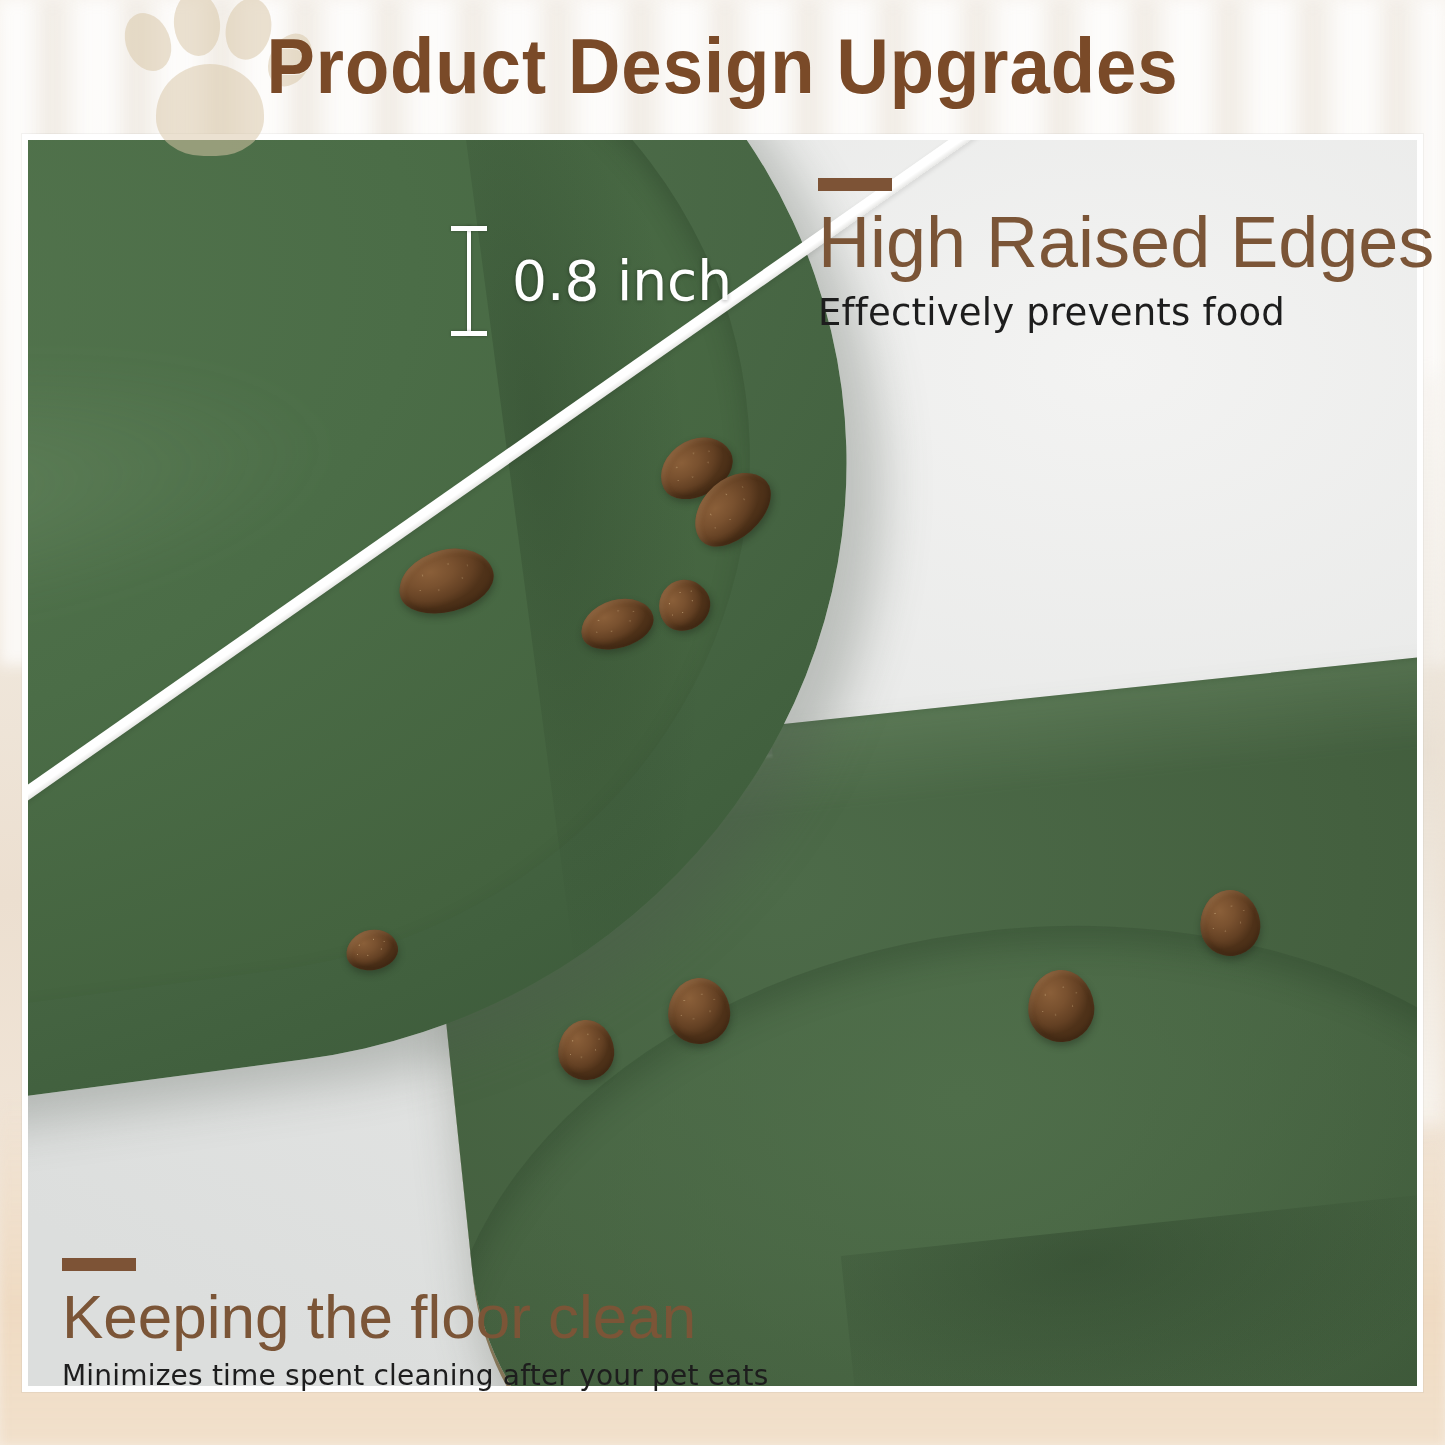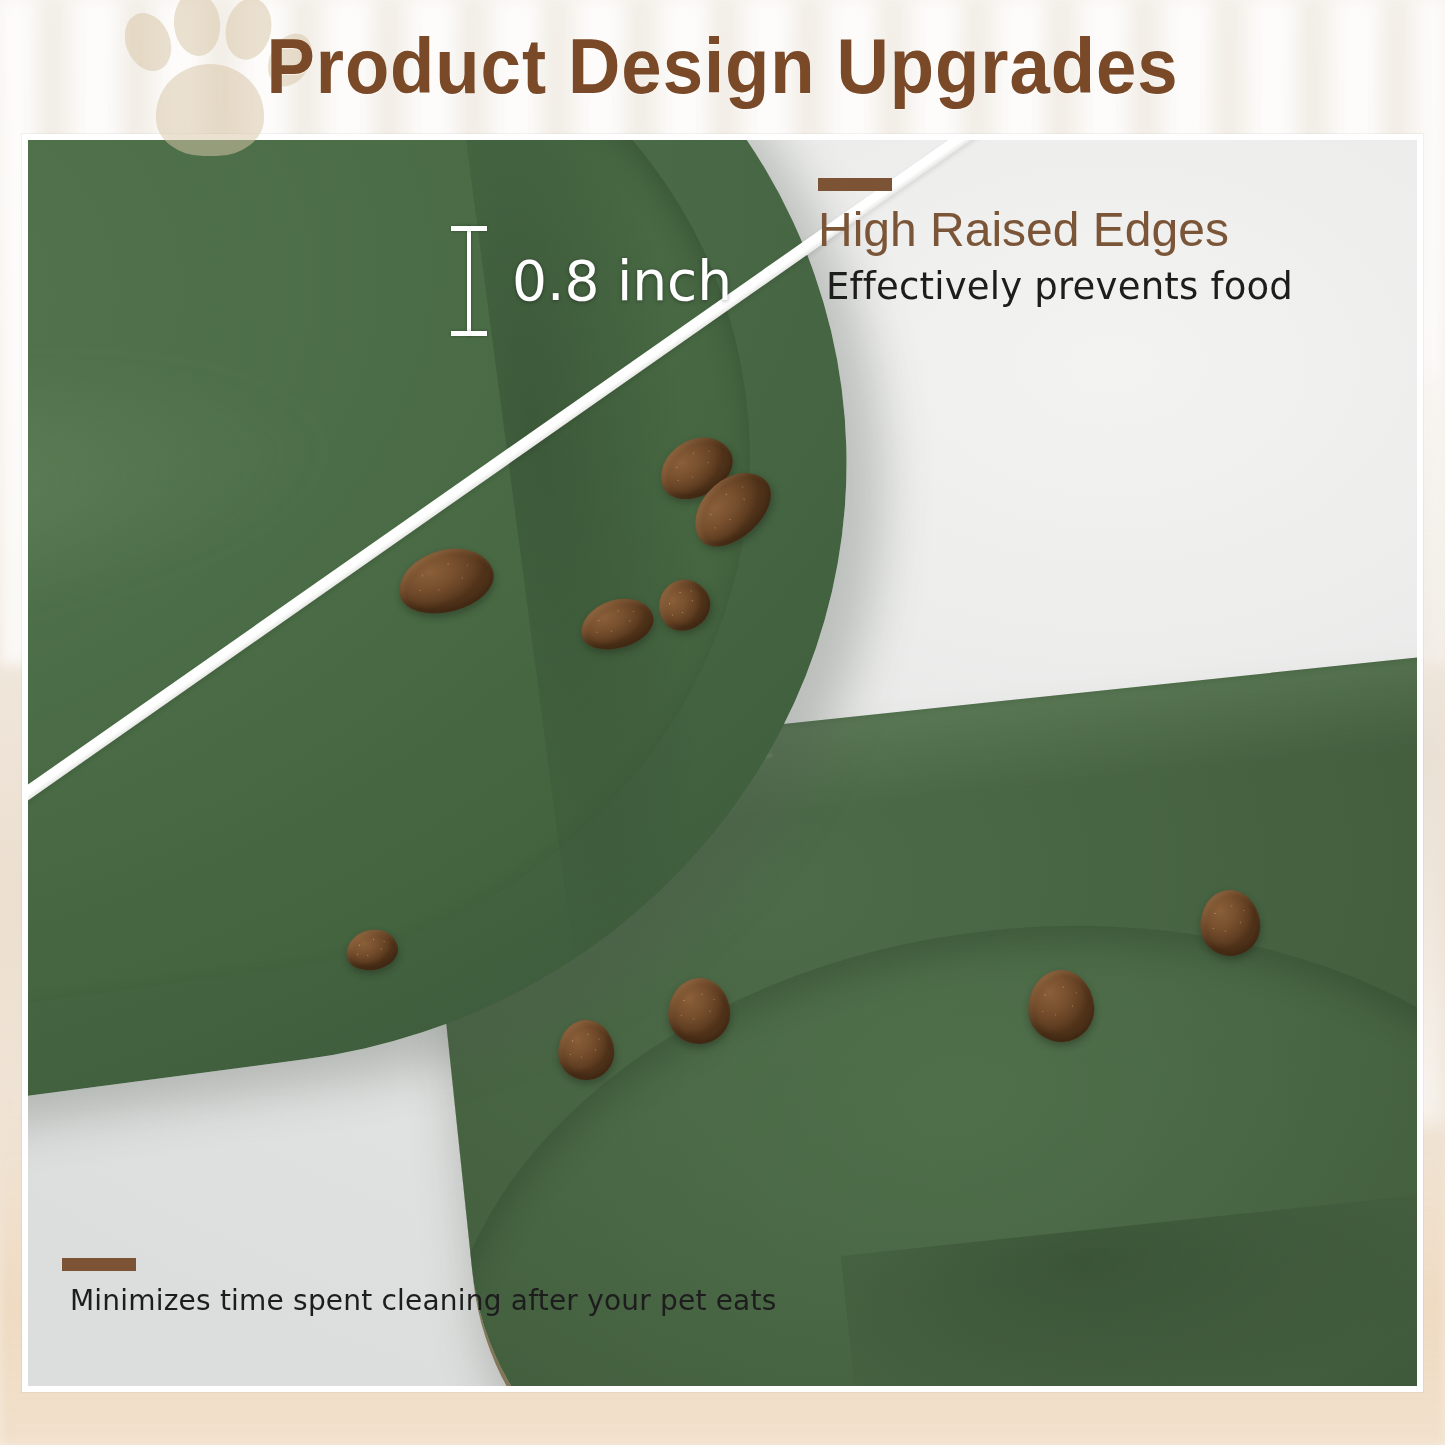--- a/index.html
+++ b/index.html
@@ -321,27 +321,27 @@
   .accent-bar {
     width: 74px;
     height: 13px;
     background: #7d5336;
     margin-bottom: 13px;
   }
   .callout h2 {
     margin: 0 0 8px 0;
     font-family: "Liberation Sans", sans-serif;
     font-weight: 400;
-    font-size: 48px;
+    font-size: 72px;
     line-height: 1.08;
     color: #7b5537;
     white-space: nowrap;
   }
   .callout p {
-    margin: 8px;
+    margin: 0;
     font-family: "DejaVu Sans", sans-serif;
     font-weight: 400;
     font-size: 37px;
     line-height: 1.22;
     color: #1d1d1d;
     letter-spacing: .2px;
   }
 
   #callout-top    { left: 818px; top: 178px; }
   #callout-bottom { left: 62px;  top: 1258px; }
@@ -414,16 +414,17 @@
   </div>
 
   <div class="callout" id="callout-top">
     <div class="accent-bar"></div>
     <h2>High Raised Edges</h2>
     <p>Effectively prevents food</p>
   </div>
 
   <div class="callout" id="callout-bottom">
     <div class="accent-bar"></div>
+    <h2>Keeping the floor clean</h2>
     <p>Minimizes time spent cleaning after your pet eats</p>
   </div>
 
 </div>
 
 </body></html>

